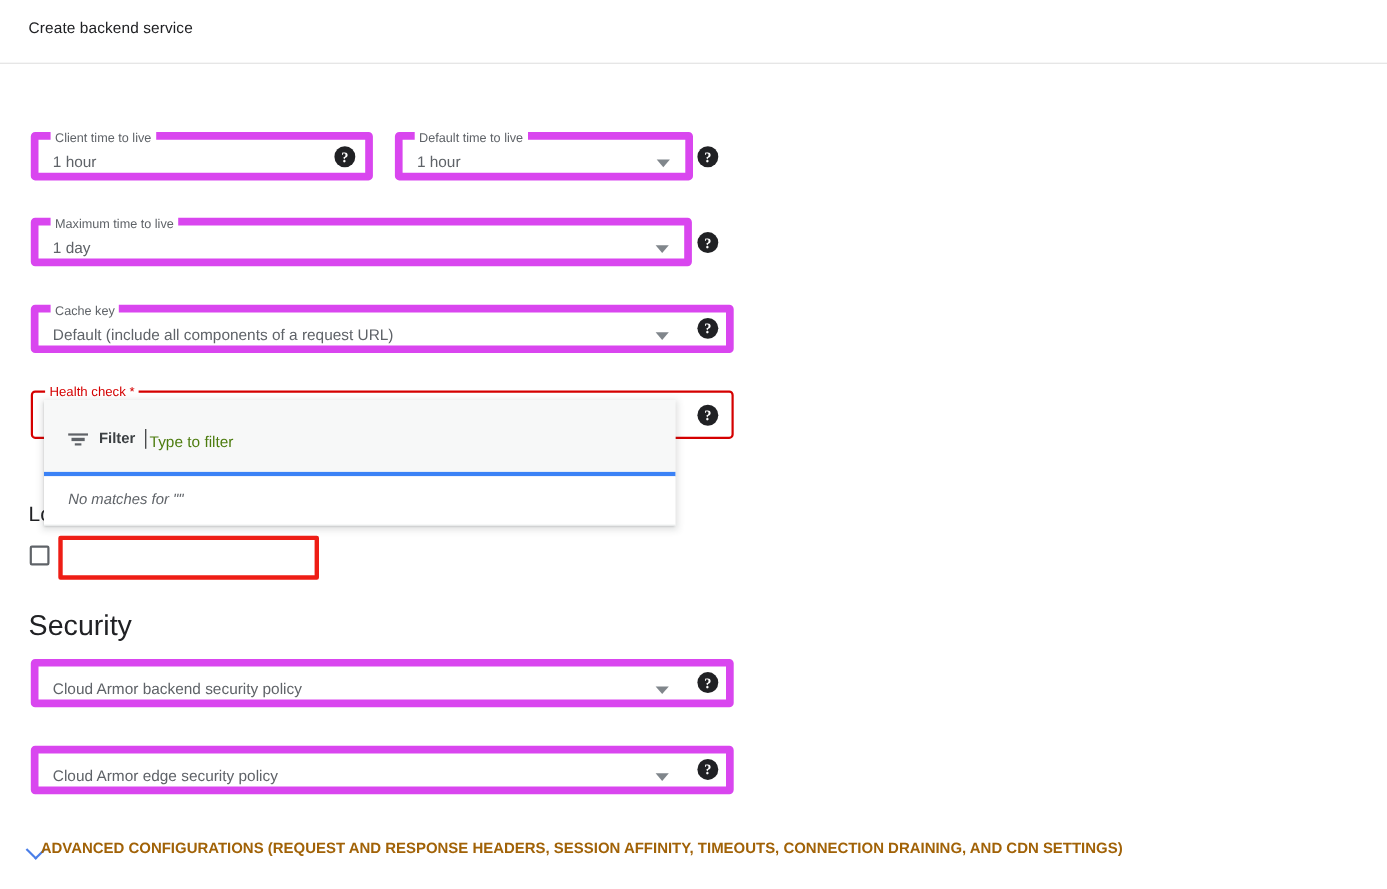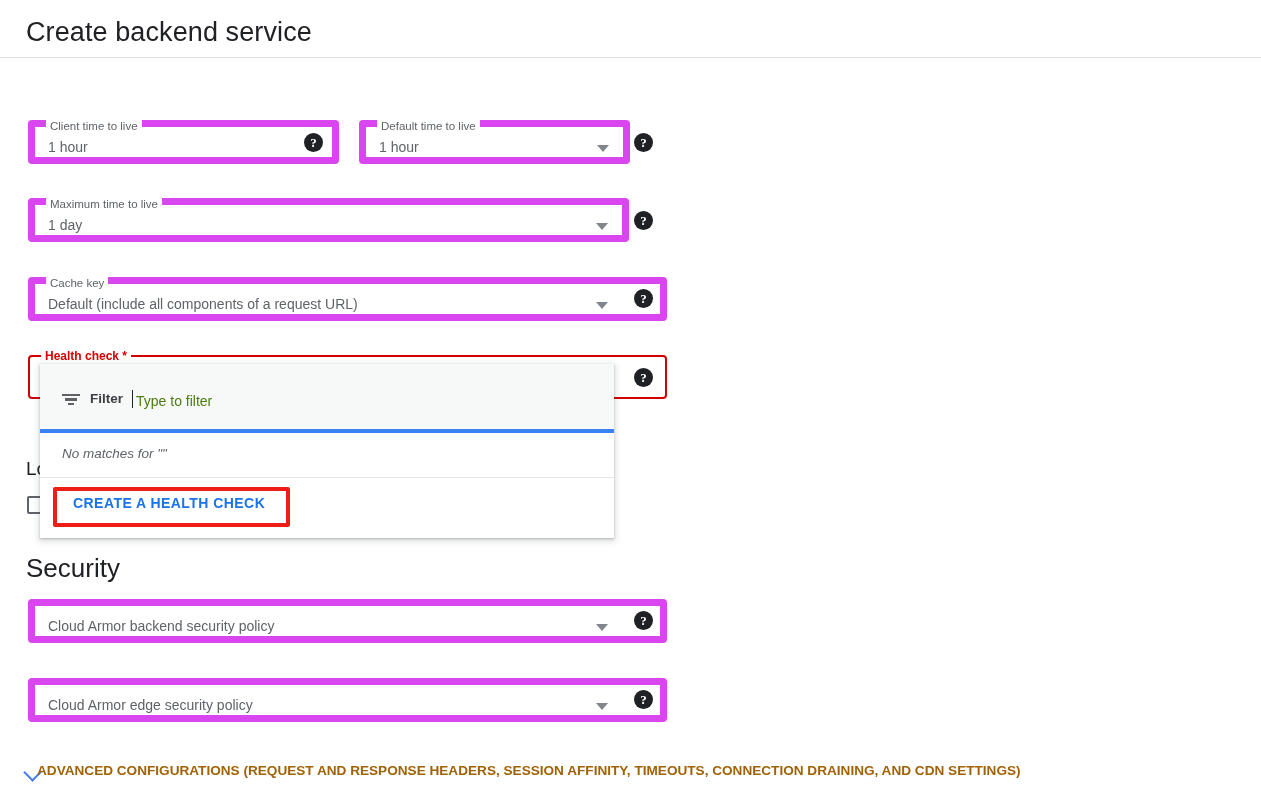--- a/index.html
+++ b/index.html
@@ -14,21 +14,21 @@
   .page { position: relative; width: 1261px; height: 808px; background:#fff; }
 
   
   .header {
     position: absolute; left:0; top:0; width:1261px; height:58px;
     background:#ffffff; border-bottom:1px solid #e0e0e0;
     z-index: 40;
   }
   .header-title {
     position:absolute; left:26px; top:17px;
-    font-size:27px; color:#202124; font-weight:400; letter-spacing:0.1px;
+    font-size:14px; color:#202124; font-weight:400; letter-spacing:0.1px;
     white-space:nowrap;
   }
 
   
   .clipped-desc {
     position:absolute; left:56px; top:-10px; width:600px;
     font-size:13.5px; line-height:22px; color:#9aa0a6;
   }
 
   
@@ -55,21 +55,21 @@
   }
   .help-icon {
     position:absolute; width:19px; height:19px; border-radius:50%;
     background:#202124; color:#fff;
     font-size:13px; font-weight:700; line-height:19px; text-align:center;
     font-family:"Liberation Serif", serif;
   }
 
   
   .field.error { border:2px solid #d50000; }
-  .field.error .legend { color:#d50000; font-weight:700; font-size:12px;text-align:right; }
+  .field.error .legend { color:#d50000; font-weight:400; font-size:12px;text-align:right; }
 
   
   .section-title {
     position:absolute; font-size:26px; color:#202124; font-weight:400;
   }
 
   
   .logging-title {
     position:absolute; left:26px; top:458px;
     font-size:19px; color:#202124; font-weight:400; white-space:nowrap;
@@ -191,23 +191,20 @@
           <i></i>
           <i></i>
         </span>
       <span class="filter-label">Filter</span>
       <span class="filter-caret"></span>
       <span class="filter-placeholder">Type to filter</span>
     </div>
     <div class="dd-nomatch">
       <span>No matches for ""</span>
     </div>
-    <div class="dd-action">
-      <div class="create-btn">CREATE A HEALTH CHECK</div>
-    </div>
   </div>
   <div class="annot-box"></div>
 
   <div class="section-title" style="left:26px; top:553px;">Security</div>
 
   <div class="field" style="left:28px; top:599px; width:639px;padding-left:16px;">
     <span class="value">Cloud Armor backend security policy</span>
     <span class="caret" style="right:52px;"></span>
   </div>
   <div class="help-icon" style="left:634px; top:611px;">?</div>

